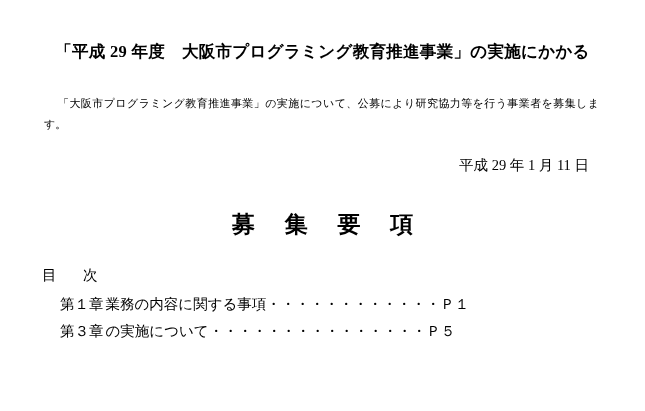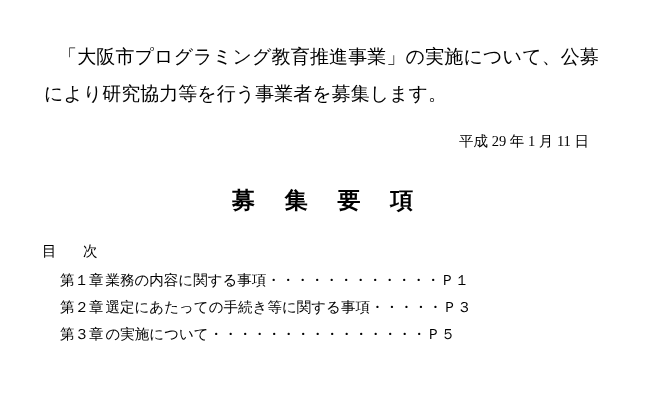--- a/index.html
+++ b/index.html
@@ -29,22 +29,22 @@
     letter-spacing: 0.3px;
     line-height: 1.75;
   }
   .title-line-1 {
     display: block;
   }
   .title-line-2 {
     display: block;
   }
   .body-block {
-    margin: 36px 46px 0 44px;
-    font-size: 19px;
+    margin: 26px 46px 0 44px;
+    font-size: 11px;
     line-height: 1.95;
     text-align: justify;
   }
   .body-para {
     text-indent: 14px;
   }
   .date-line {
     margin: 20px 56px 16px 0;
     text-align: right;
     font-size: 14.5px;
@@ -79,39 +79,37 @@
   .toc-chapter {
     margin-right: 2px;
   }
 </style>
 </head>
 <body>
 
 <div class="page">
 
   <div class="title-block">
+    <span class="title-line-1">「平成 29 年度　大阪市プログラミング教育推進事業」の実施にかかる</span>
   </div>
 
   <div class="body-block">
     <p class="body-para">「大阪市プログラミング教育推進事業」の実施について、公募により研究協力等を行う事業者を募集します。</p>
   </div>
 
   <div class="date-line">平成 29 年 1 月 11 日</div>
 
   <div class="doc-heading">募 集 要 項</div>
 
   <div class="toc">
     <div class="toc-label">目　次</div>
     <ul class="toc-list">
       <li class="toc-item">
         <span class="toc-chapter">第１章</span><span>業務の内容に関する事項・・・・・・・・・・・・Ｐ１</span>
       </li>
       <li class="toc-item">
-        <span class="toc-chapter">第２章</span><span>選定にあたっての手続き等に関する事項・・・・・Ｐ３</span>
-      </li>
-      <li class="toc-item">
         <span class="toc-chapter">第３章</span><span>の実施について・・・・・・・・・・・・・・・Ｐ５</span>
       </li>
 
     </ul>
   </div>
 
 </div>
 
 </body></html>

